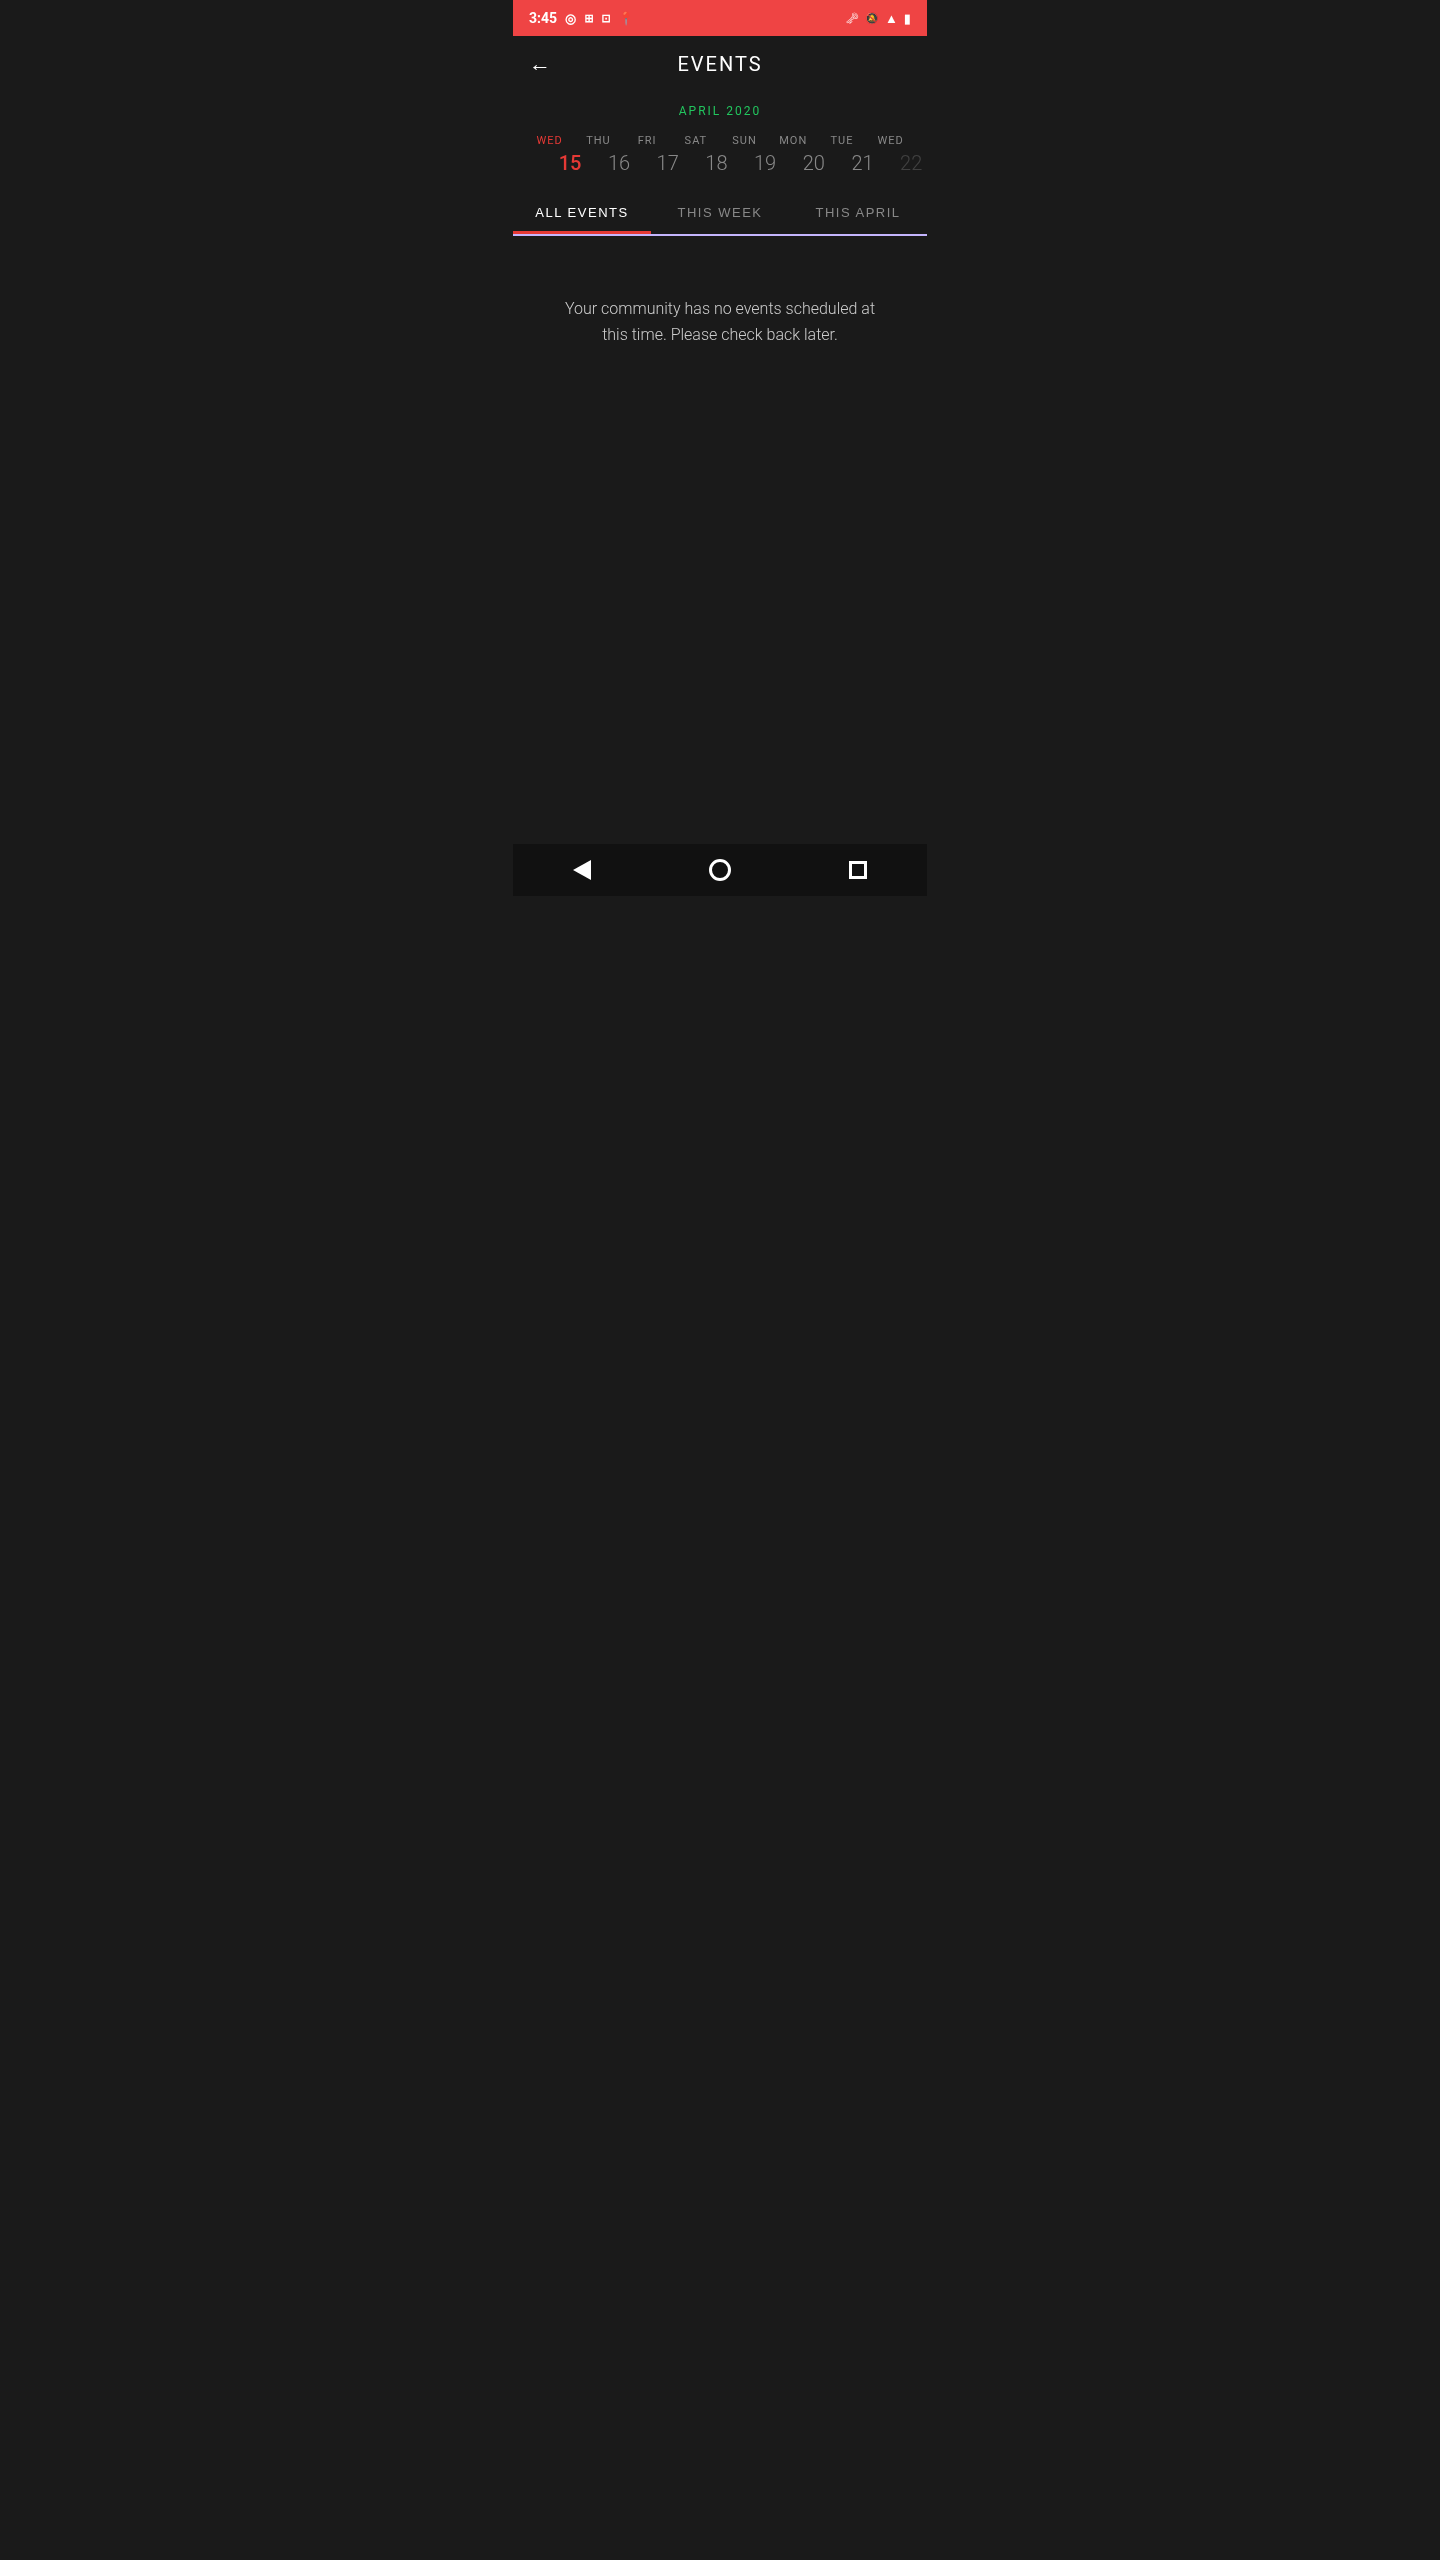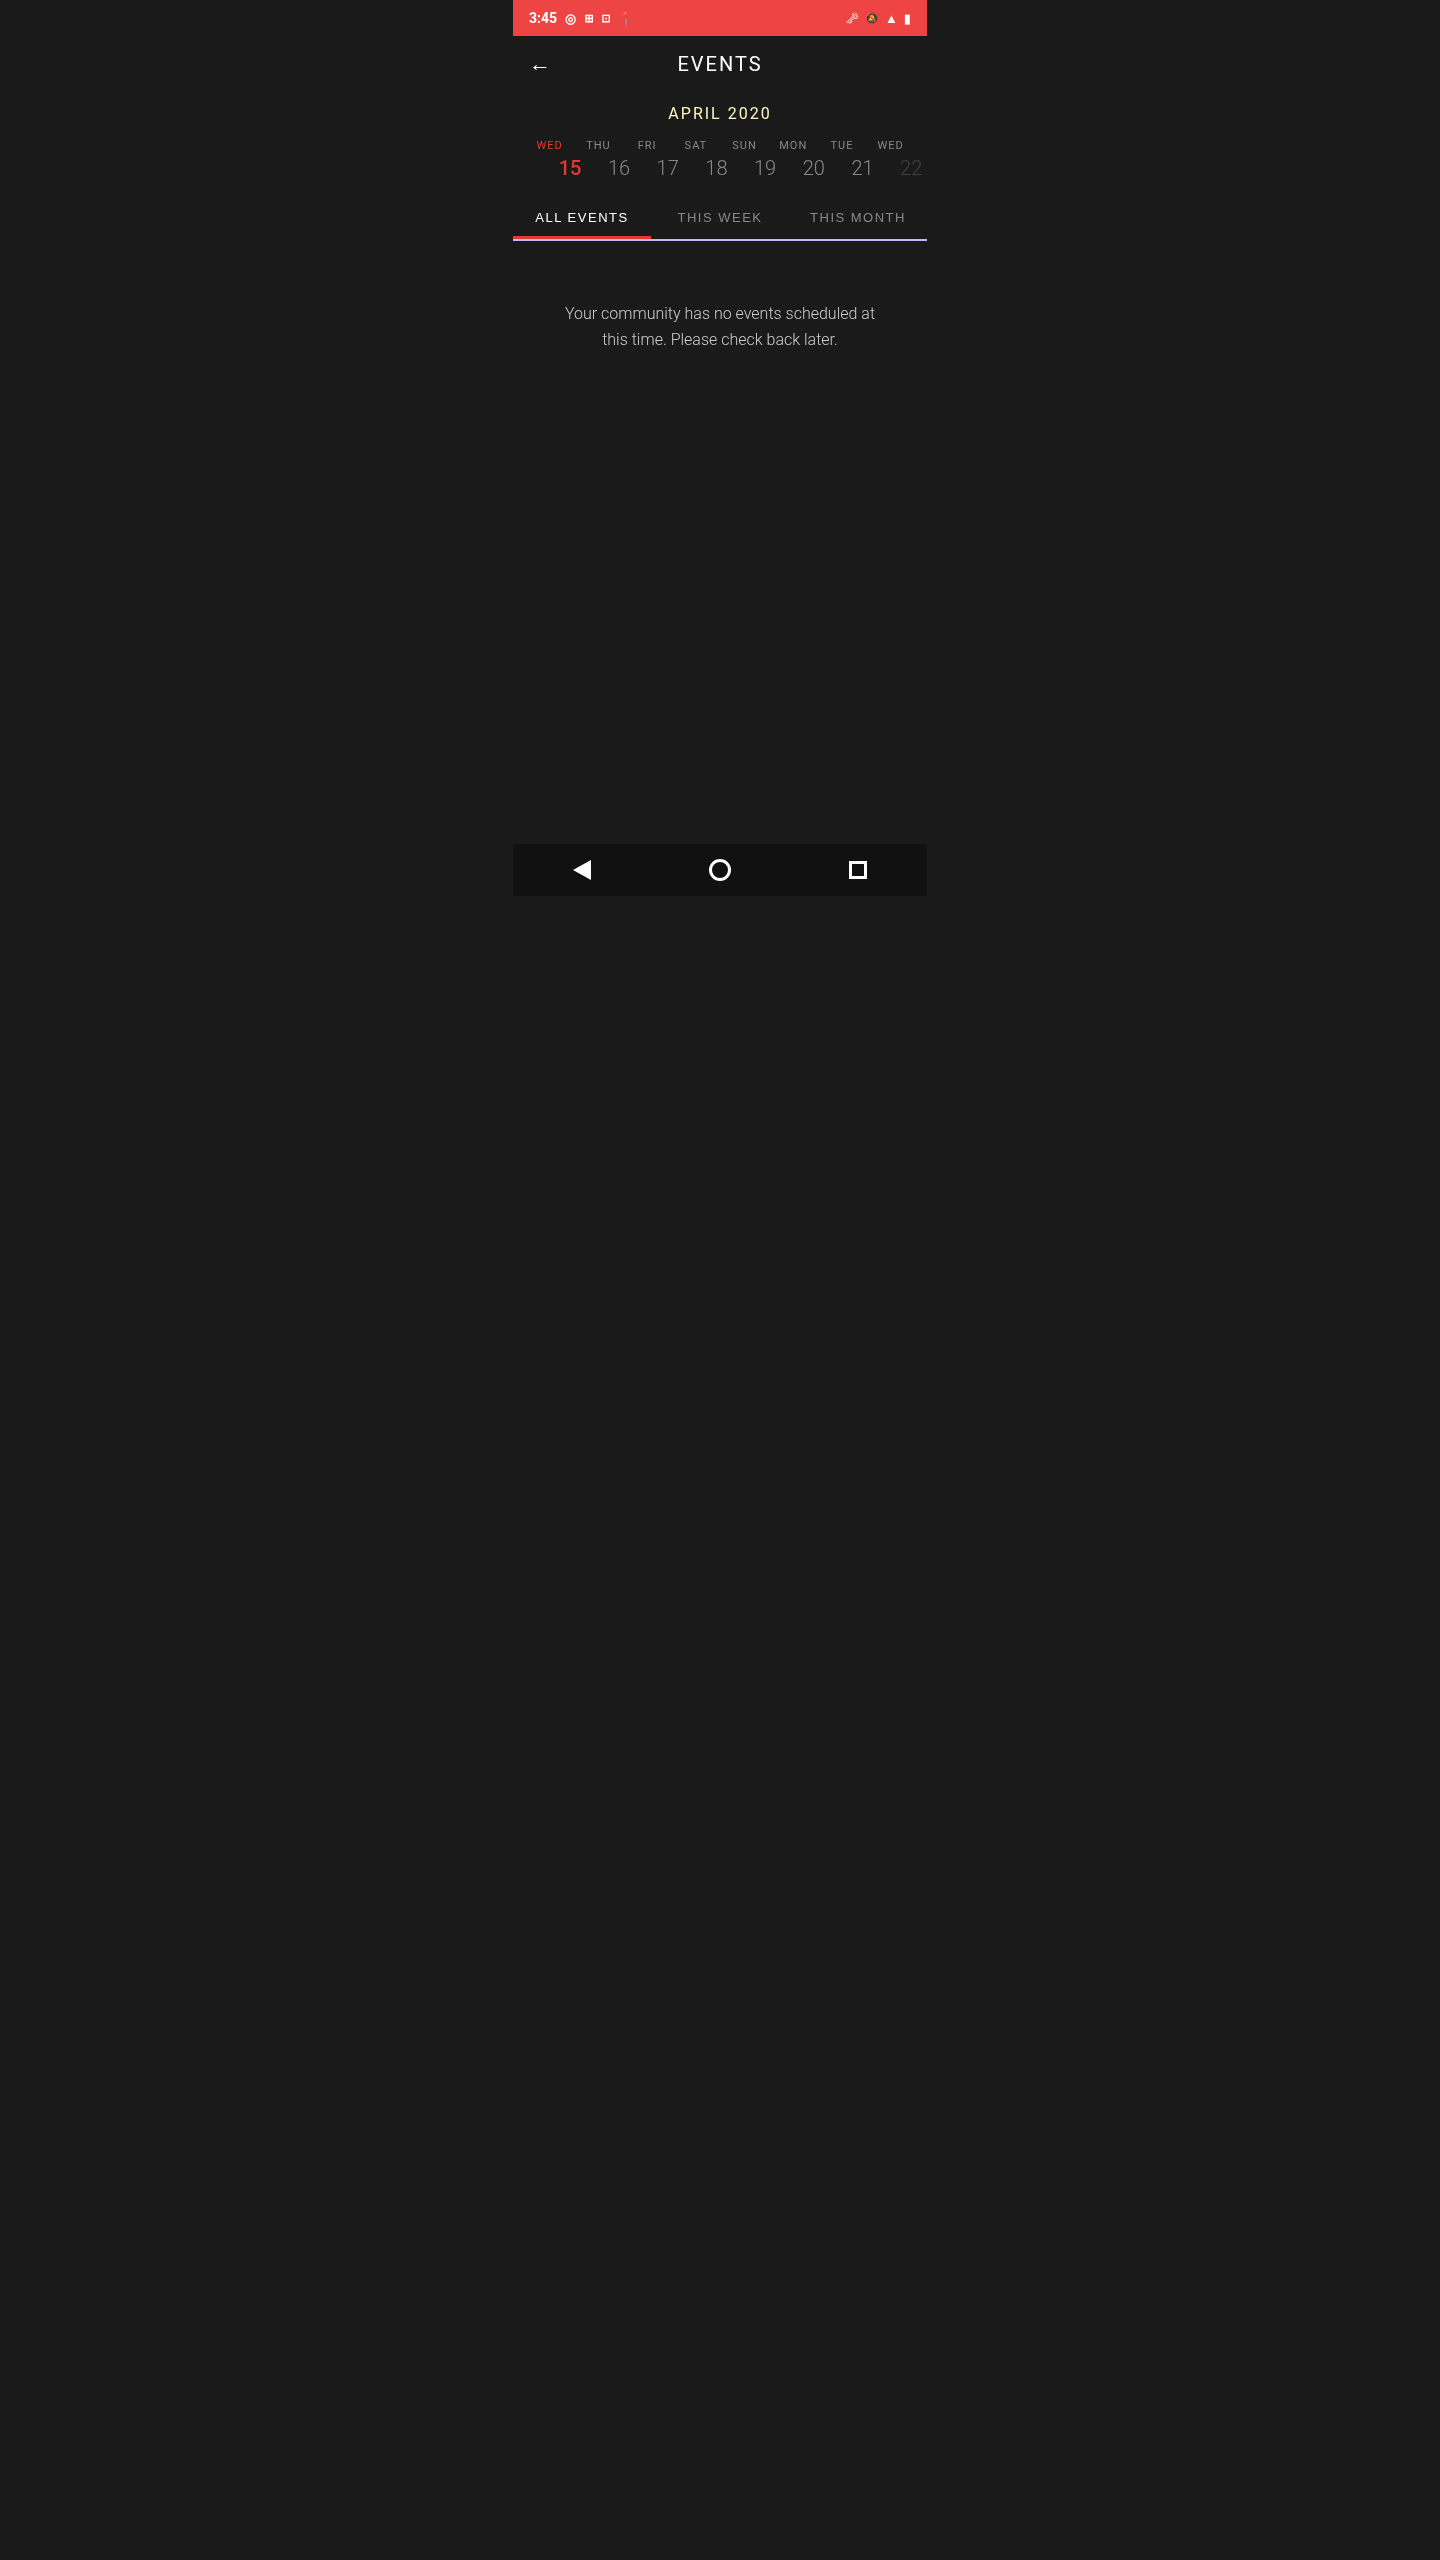--- a/index.html
+++ b/index.html
@@ -73,23 +73,23 @@
       font-weight: 400;
       letter-spacing: 2px;
       color: #ffffff;
       text-align: center;
     }
 
     
     .month-header {
       text-align: center;
       padding: 12px 0 16px 0;
-      font-size: 16px;
+      font-size: 12px;
       letter-spacing: 2px;
-      color: #fef9c3;
+      color: #22c55e;
     }
 
     
     .week-row {
       display: flex;
       justify-content: space-around;
       align-items: flex-start;
       padding: 0 12px 16px 12px;
     }
 
@@ -283,21 +283,21 @@
     <div class="day-item">
       <span class="day-name">WED</span>
       <span class="day-number dimmed" style="opacity: 0.35;">22</span>
     </div>
   </div>
 
 <div class="tabs-container">
 
 <button class="tab active">ALL EVENTS</button>
     <button class="tab">THIS WEEK</button>
-    <button class="tab">THIS MONTH</button>
+    <button class="tab">THIS APRIL</button>
   </div>
 
 <div class="empty-state">
   <p class="empty-state-text">Your community has no events scheduled at this time. Please check back later.</p>
 </div>
 
 <div class="bottom-nav">
   <button class="nav-button">
     <div class="triangle-left"></div>
   </button>

